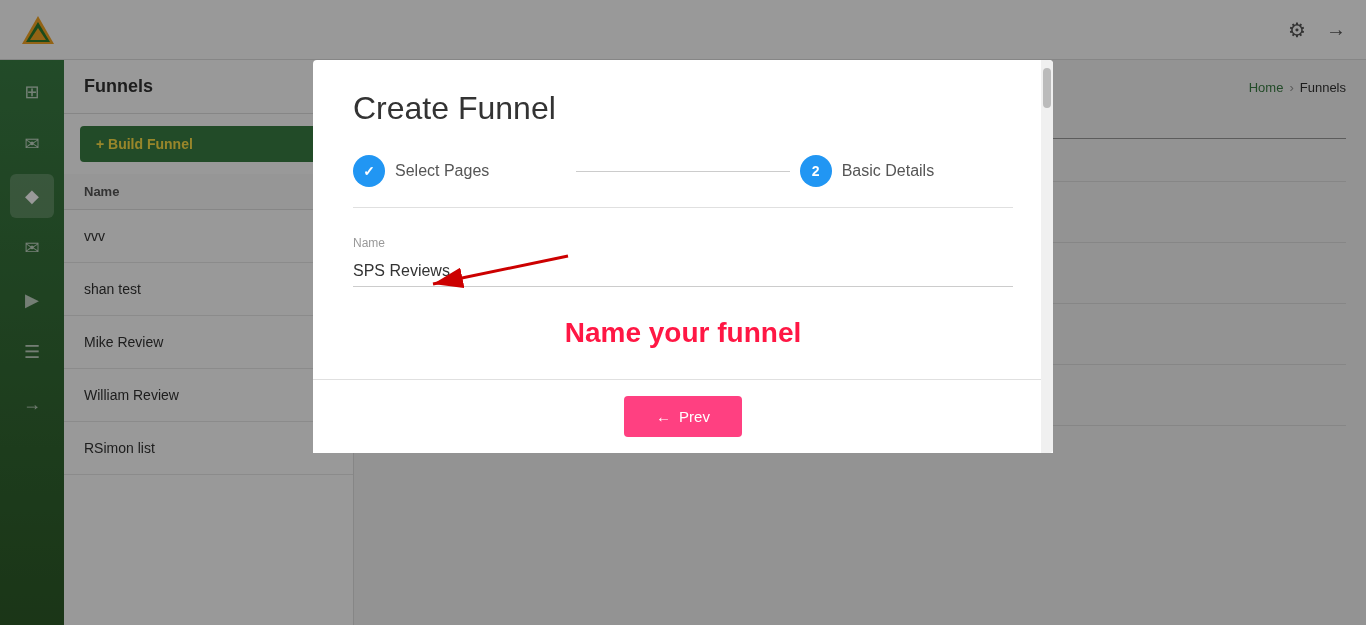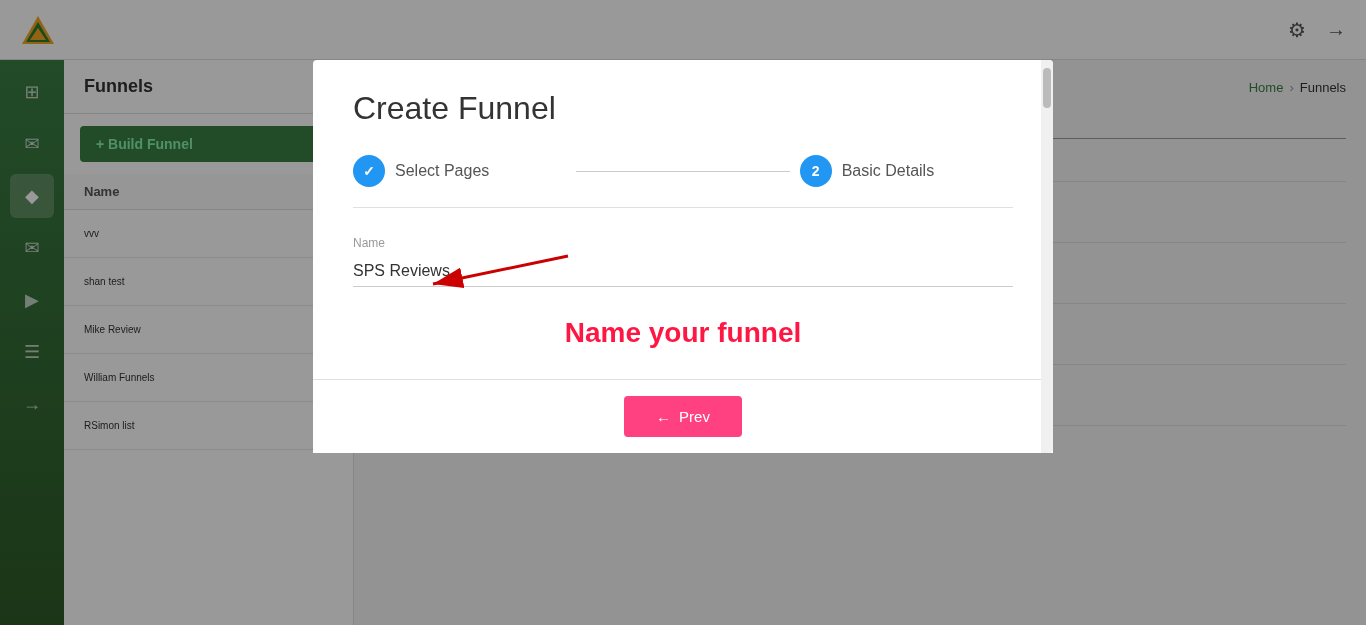--- a/index.html
+++ b/index.html
@@ -76,21 +76,21 @@
     .funnel-list-header {
       padding: 16px 20px;
       font-size: 18px;
       font-weight: bold;
       color: #333;
       border-bottom: 1px solid #e0e0e0;
     }
     .build-funnel-btn {
       margin: 12px 16px;
       background: #3a7d44;
-      color: #86efac;
+      color: #fde047;
       border: none;
       border-radius: 4px;
       padding: 10px 16px;
       font-size: 14px;
       font-weight: bold;
       cursor: pointer;
       display: flex;
       align-items: center;
       gap: 6px;
     }
@@ -98,21 +98,21 @@
       padding: 10px 20px;
       font-size: 13px;
       font-weight: bold;
       color: #555;
       border-bottom: 1px solid #e0e0e0;
       background: #fafafa;
     }
     .funnel-row {
       padding: 18px 20px;
       border-bottom: 1px solid #e8e8e8;
-      font-size: 10px;
+      font-size: 14px;
       color: #333;
       background: #fff;
     }
 
     
     .right-panel {
       flex: 1;
       display: flex;
       flex-direction: column;
       padding: 20px;
@@ -370,21 +370,21 @@
 
 <div class="main-content">
 
   <div class="funnel-list-panel">
     <div class="funnel-list-header">Funnels</div>
     <button class="build-funnel-btn">+ Build Funnel</button>
     <div class="funnel-table-header">Name</div>
     <div class="funnel-row">vvv</div>
     <div class="funnel-row">shan test</div>
     <div class="funnel-row">Mike Review</div>
-    <div class="funnel-row">William Funnels</div>
+    <div class="funnel-row">William Review</div>
     <div class="funnel-row">RSimon list</div>
   </div>
 
   <div class="right-panel">
     <div class="breadcrumb">
       <a href="#">Home</a>
       <span class="breadcrumb-sep">›</span>
       <span class="breadcrumb-current">Funnels</span>
     </div>
     <input class="search-box" type="text" placeholder="Search..." style="">

